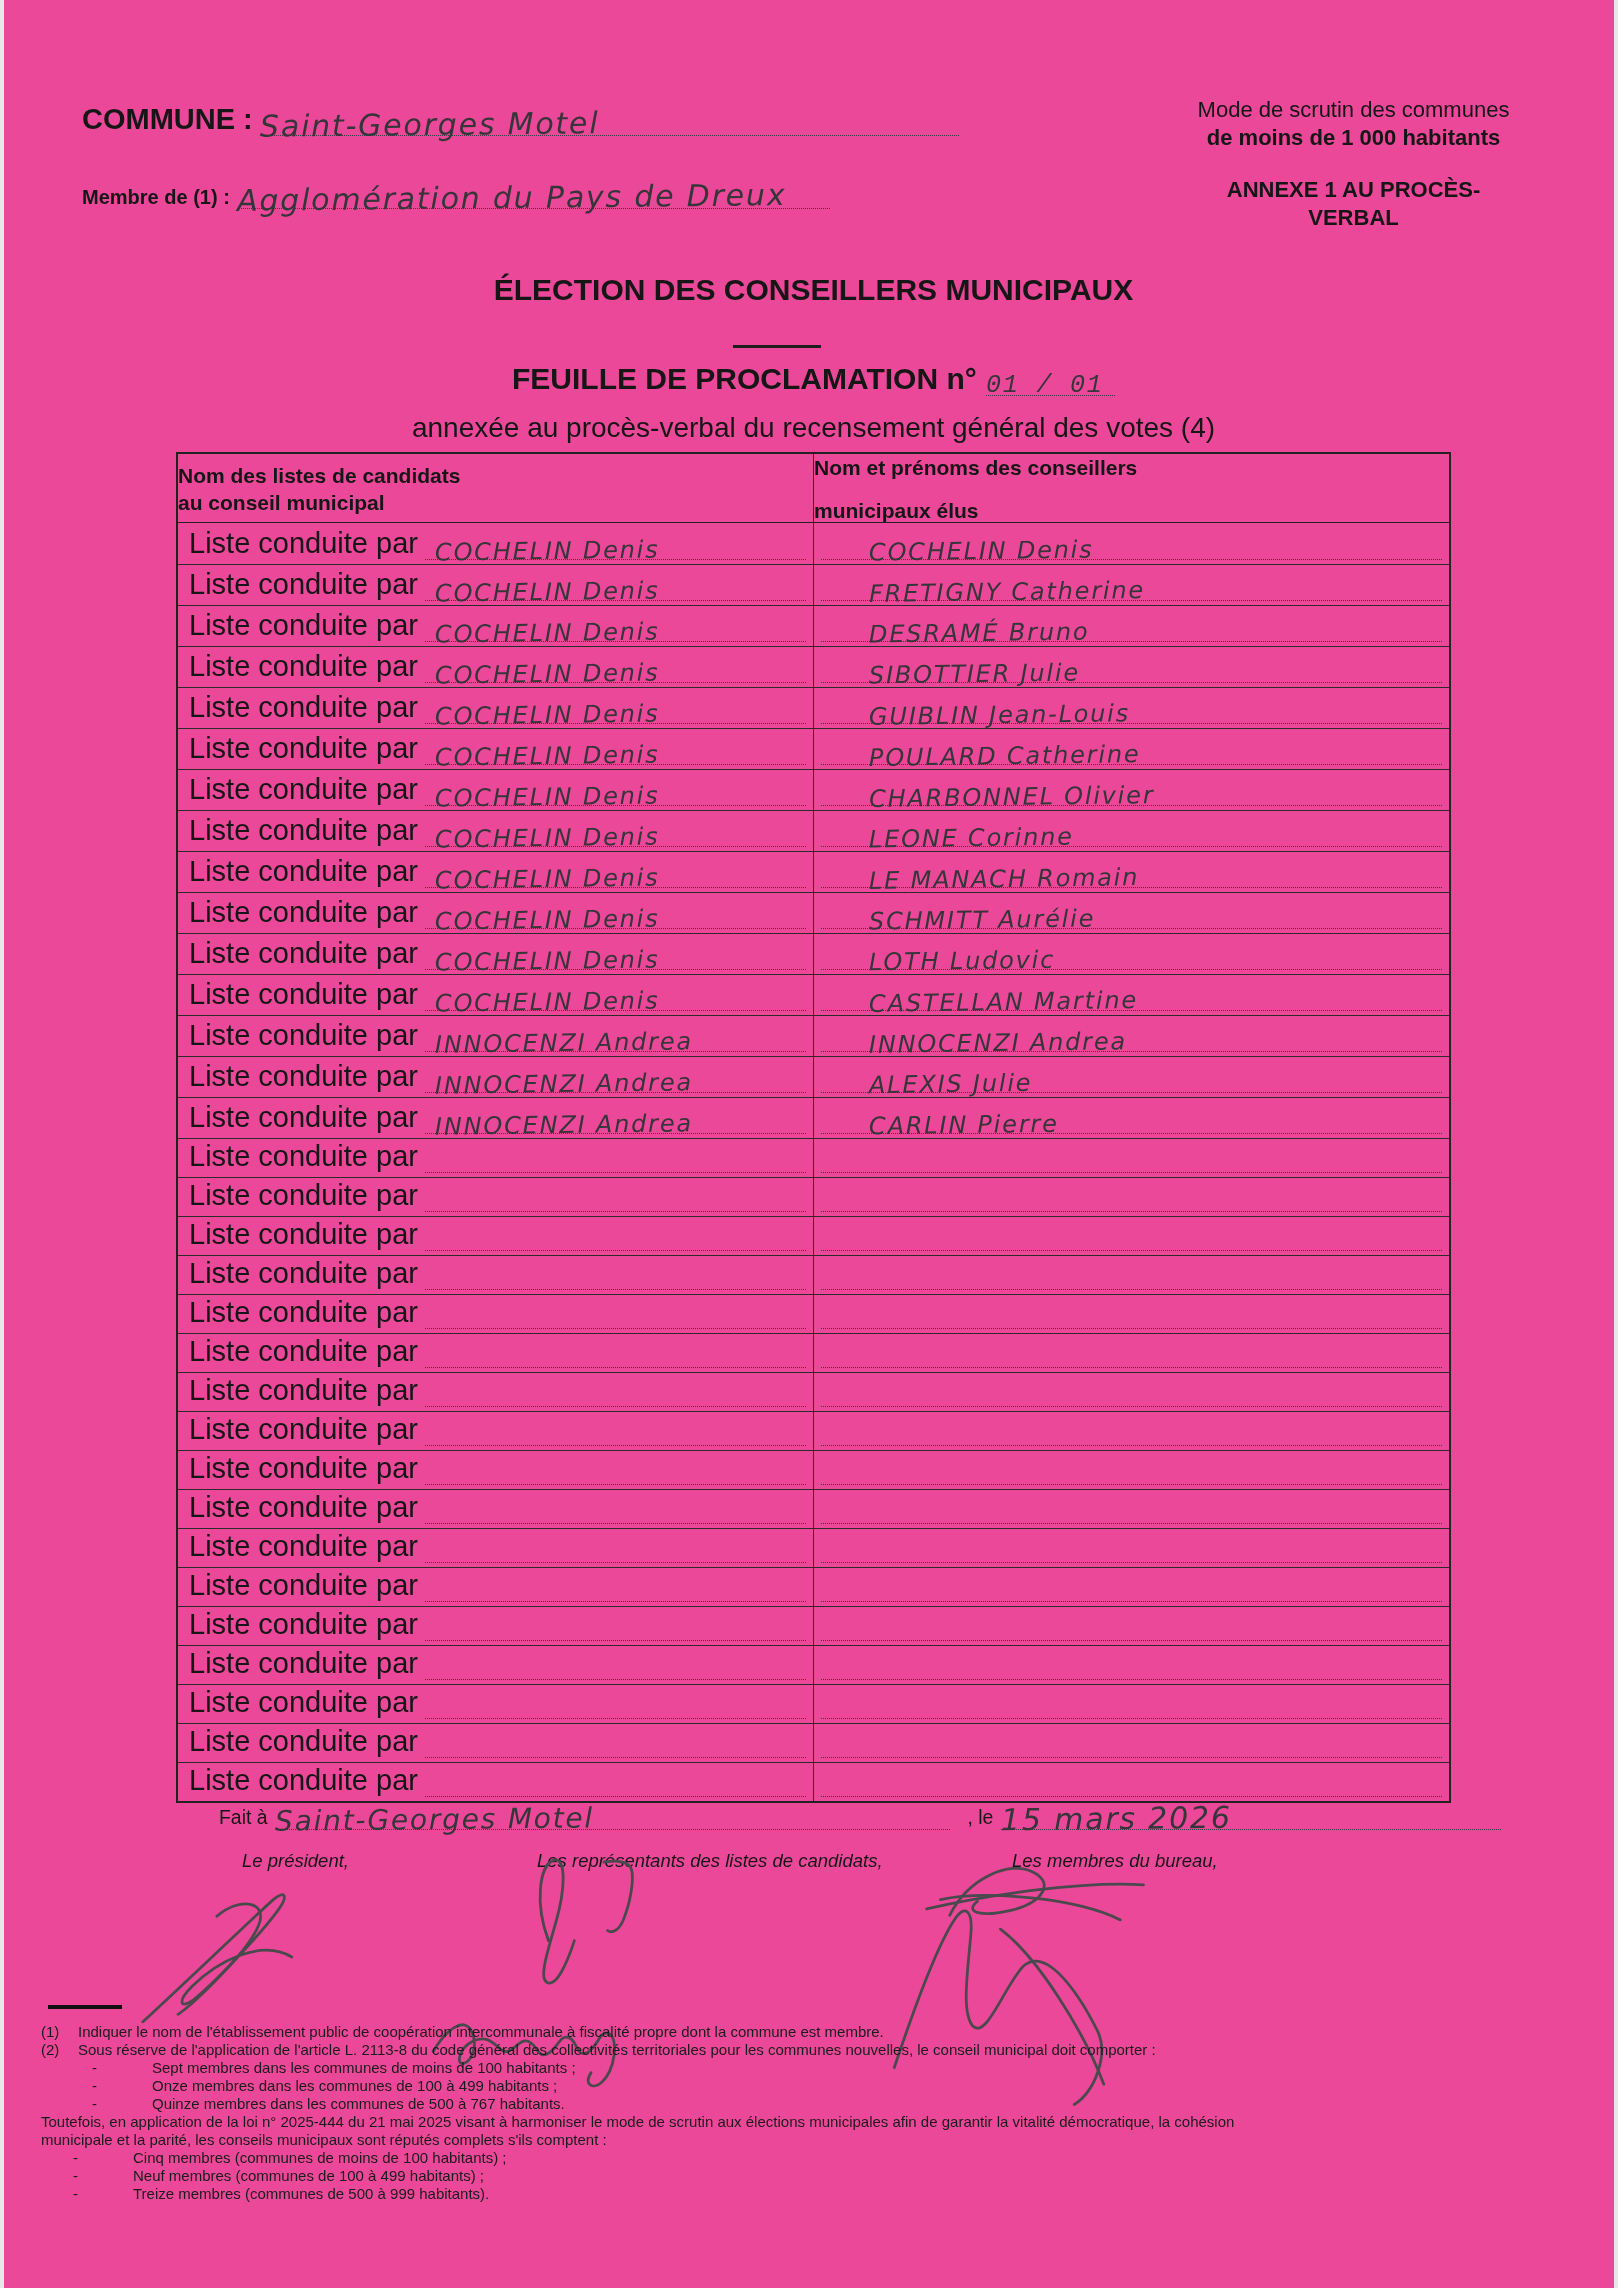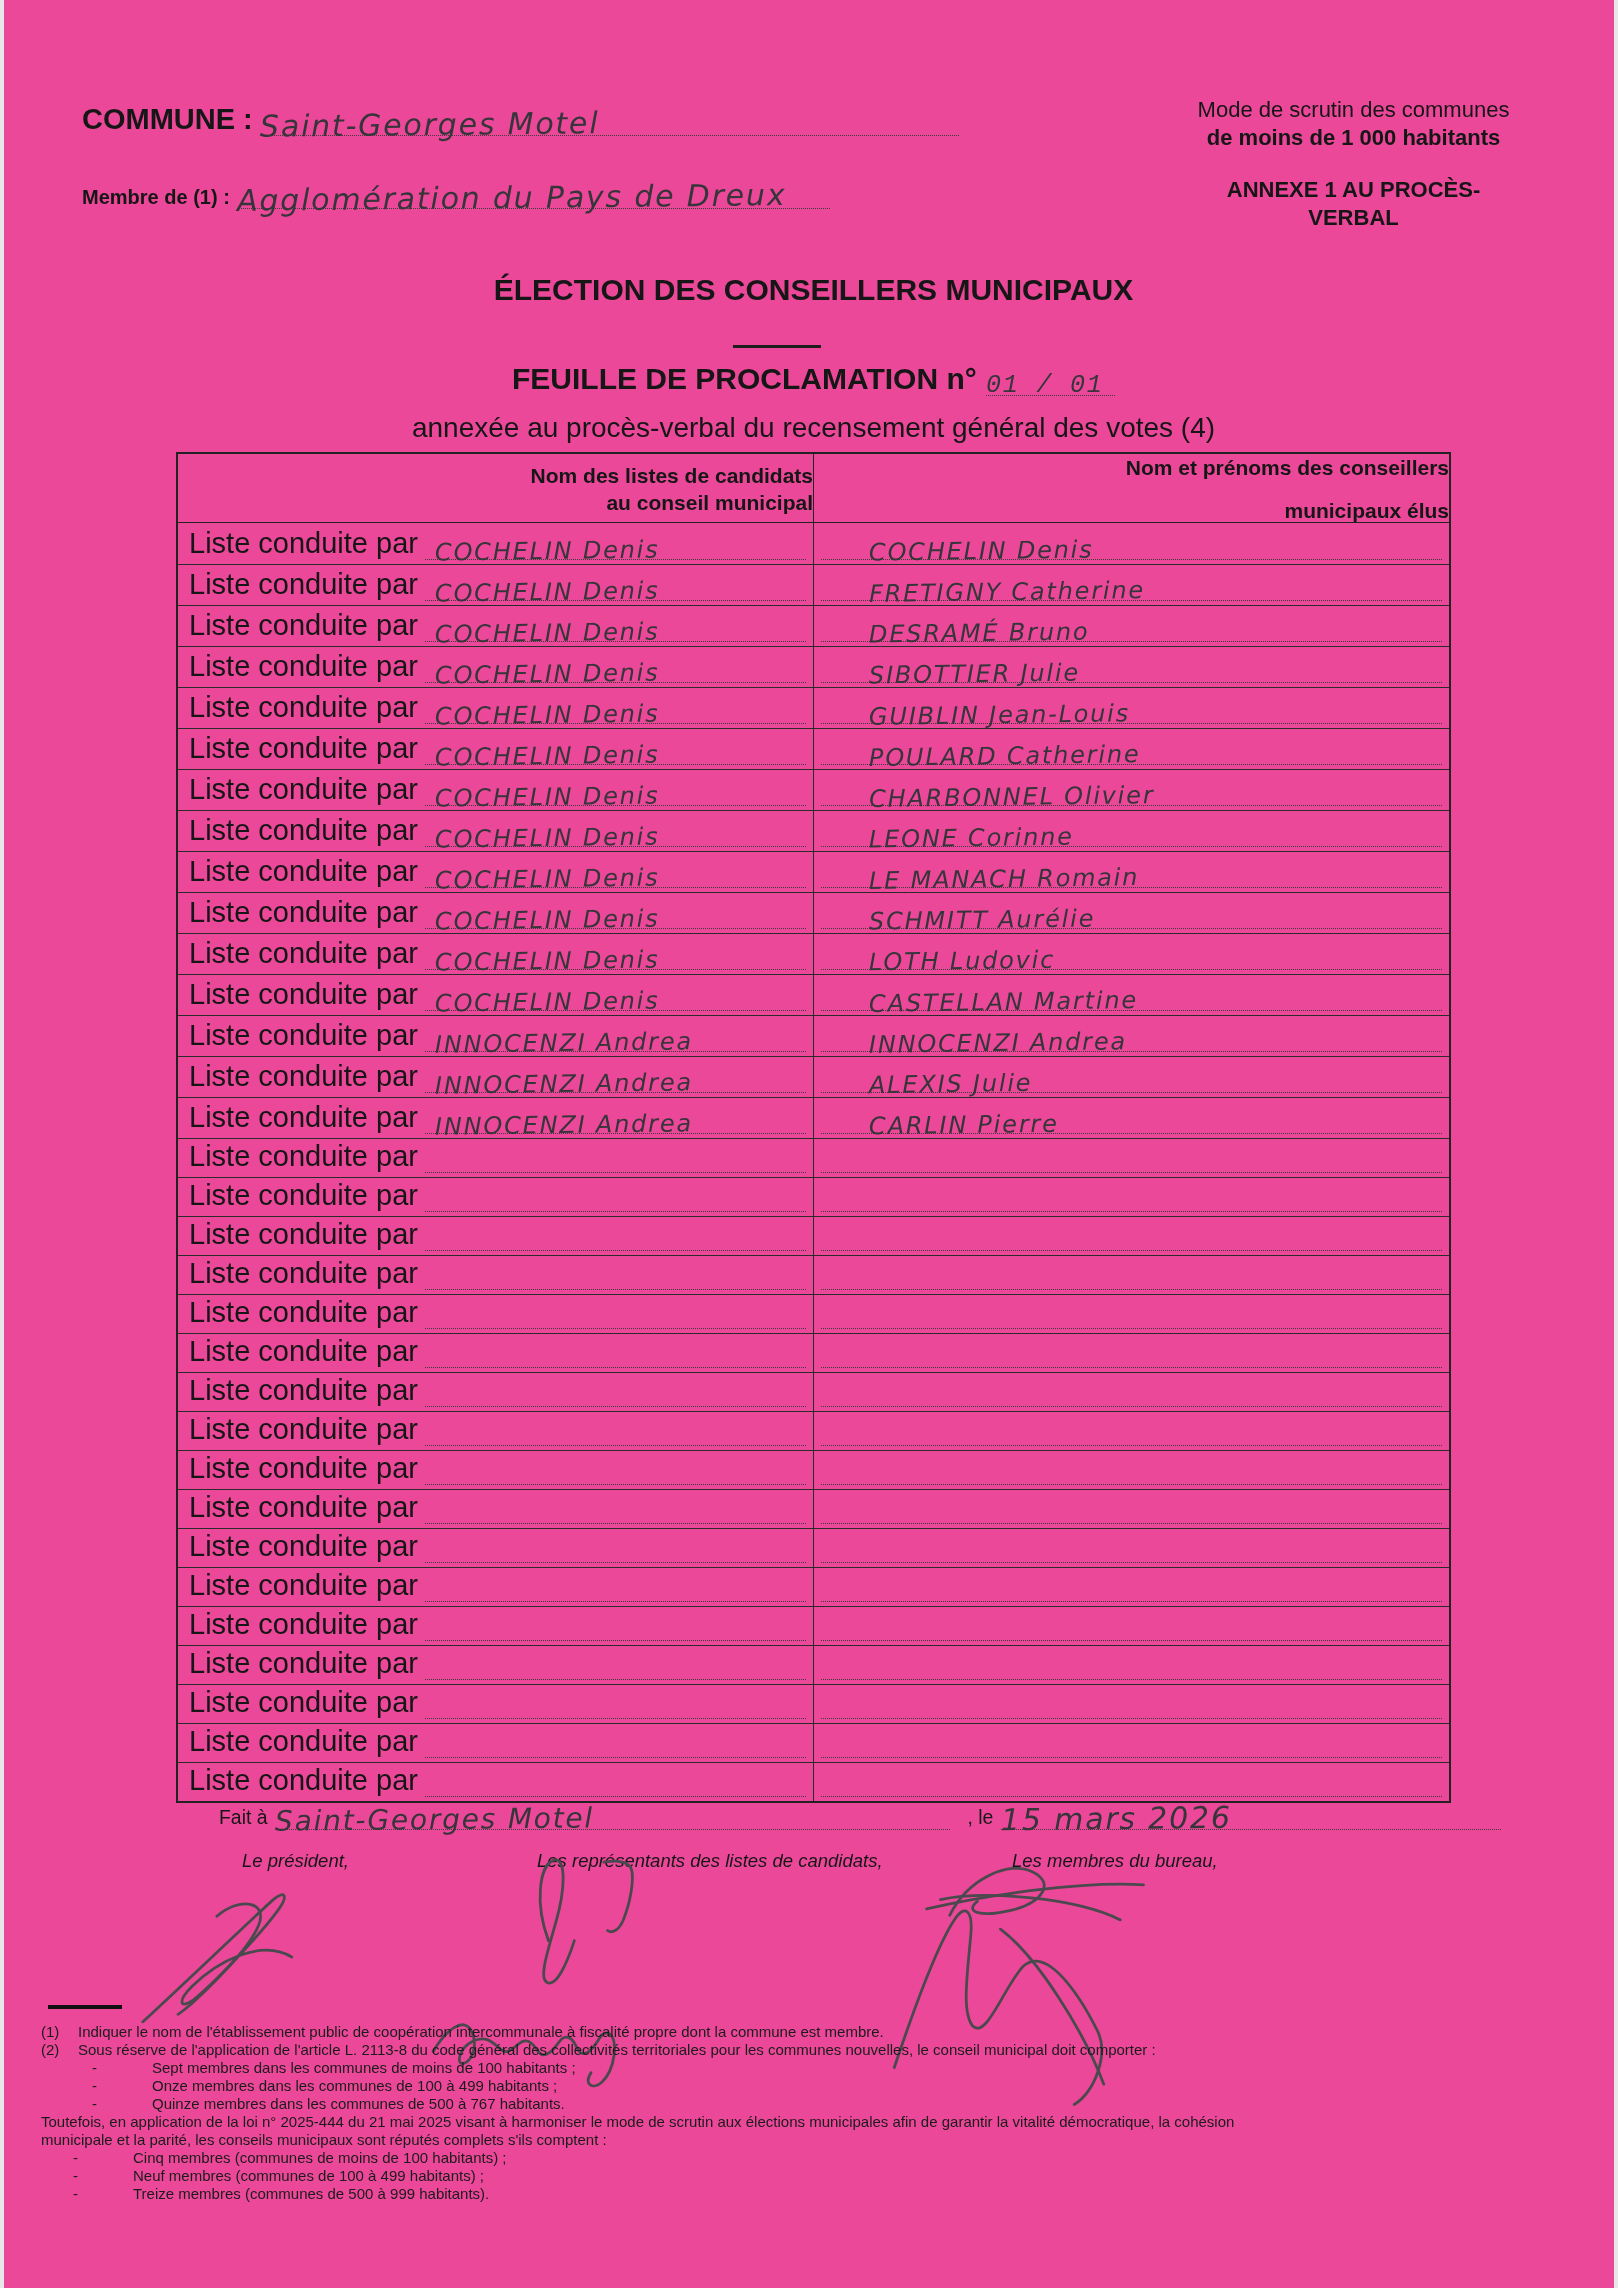--- a/index.html
+++ b/index.html
@@ -26,21 +26,21 @@
   
   .title1 { position:absolute; top:273px; left:0; width:1619px; text-align:center; font-size:30px; font-weight:bold; }
   .title-rule { position:absolute; top:345px; left:729px; width:88px; border-top:3.7px solid #1d1d1d; }
   .title2 { position:absolute; top:362px; left:0; width:1619px; display:flex; justify-content:center; align-items:flex-end; font-size:30px; font-weight:bold; }
   .numfield { display:inline-flex; align-items:flex-end; border-bottom:1.8px dotted #3c3c3c; min-width:129px; margin-left:9.2px; }
   .numfield .hand { font-size:25px; font-weight:normal; margin-bottom:-4.6px;font-family:Liberation Mono, monospace; }
   .subtitle { position:absolute; top:412px; left:0; width:1619px; text-align:center; font-size:28px; font-weight:normal; }
   
   .etable { position:absolute; top:452px; left:172px; width:1275px; border:2.8px solid #222; box-sizing:border-box; }
   .thead { display:grid; grid-template-columns:635px 1fr; border-bottom:1.8px solid #222; height:68px; }
-  .th { display:flex; flex-direction:column; justify-content:center; text-align:right; font-weight:bold; font-size:21px; line-height:27px; }
+  .th { display:flex; flex-direction:column; justify-content:center; text-align:left; font-weight:bold; font-size:21px; line-height:27px; }
   .th-right { border-left:1.8px solid #222;gap:16px; }
   .trow { display:grid; grid-template-columns:635px 1fr; box-sizing:border-box; border-top:1.8px solid #2a2a2a; }
   .trow:first-child { border-top:none; }
   .trow.filled { height:41px; }
   .trow.empty  { height:39px; }
   .cell { display:flex; align-items:flex-end; box-sizing:border-box; padding:0 7.4px 3.7px 11px; overflow:hidden; }
   .cell-right { border-left:1.8px solid #2a2a2a; padding-left:7.4px; }
   .rlabel { font-size:29px; white-space:nowrap; padding-bottom:0; }
   .dotline { flex:1; margin-left:7.4px; border-bottom:1.8px dotted #3c3c3c; display:flex; align-items:flex-end; overflow:visible; }
   .cell-right .dotline { margin-left:0; }

